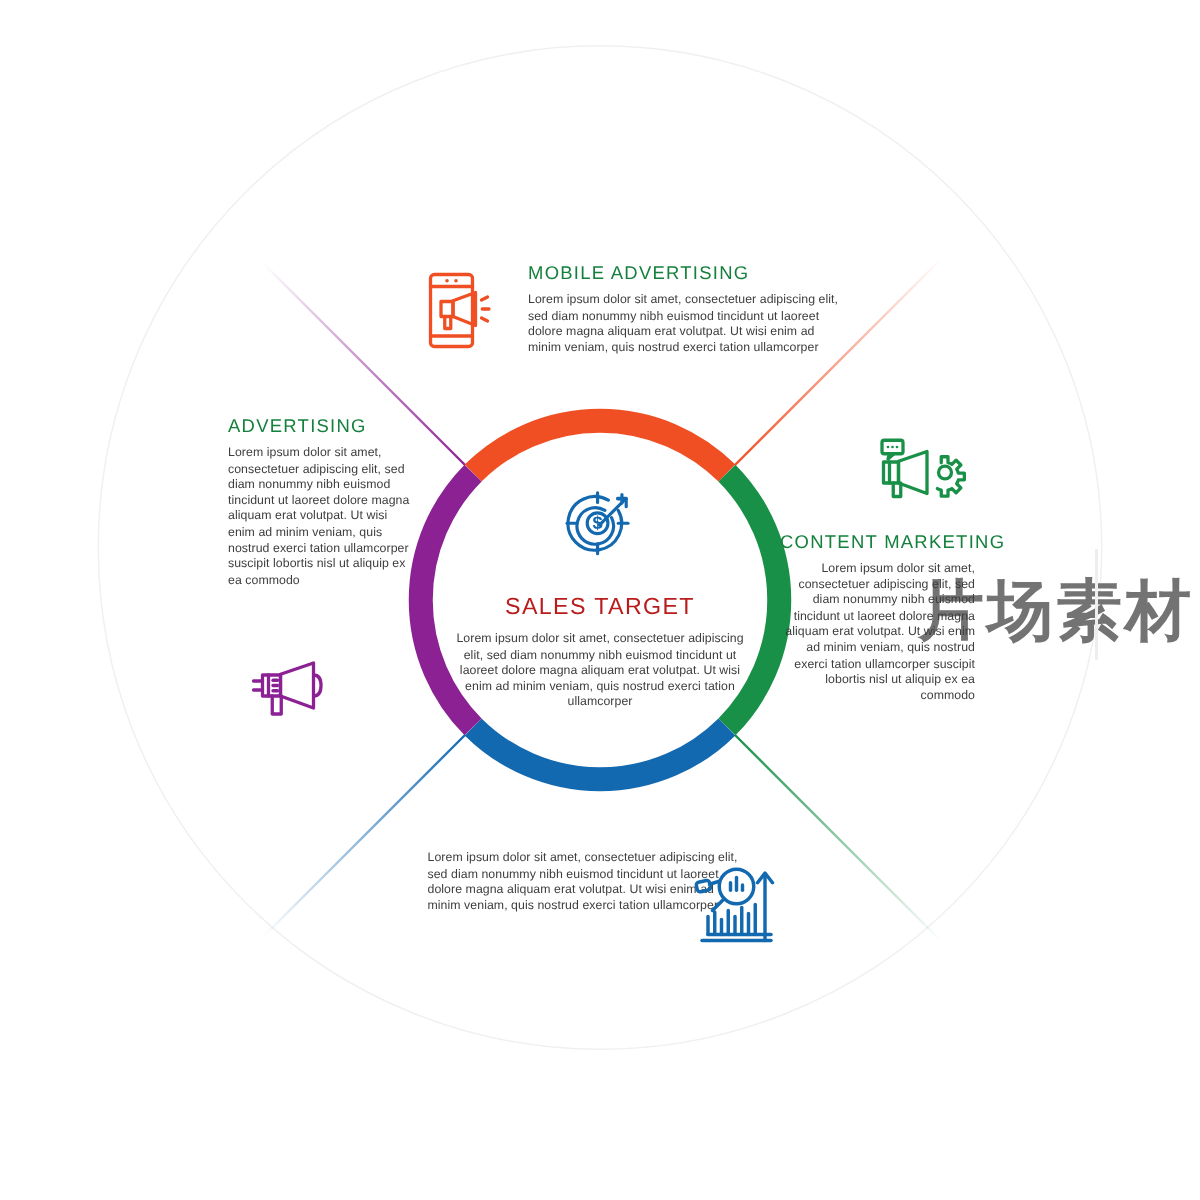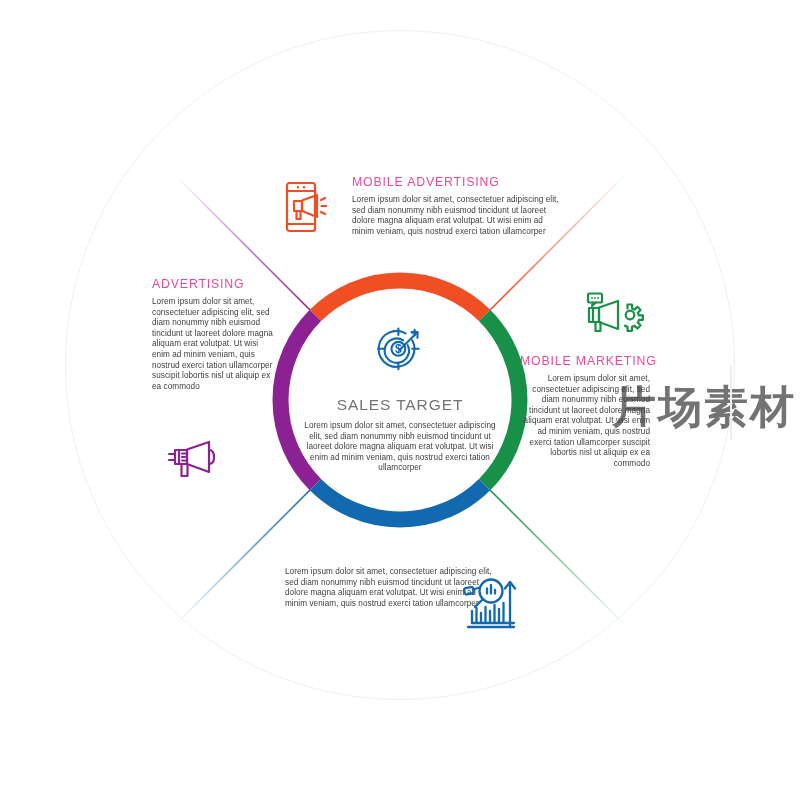--- a/index.html
+++ b/index.html
@@ -60,39 +60,39 @@
     text-align:center;
   }
   .center-icon{
     width:52px;height:52px;
     margin:0 auto 22px auto;
     display:block;
   }
   .center-title{
     font-size:15.5px;
     letter-spacing:0.9px;
-    color:#737373;
+    color:#b91c1c;
     font-weight:400;
     margin:0 0 7px 0;
     white-space:nowrap;
   }
   .center-body{
     font-size:8.2px;
     line-height:10.6px;
     color:#3d3d3d;
     margin:0;
     letter-spacing:.05px;
   }
 
   
   .blk{position:absolute;}
   .blk .h{
     font-size:12.3px;
     letter-spacing:0.85px;
-    color:#ec4899;
+    color:#15803d;
     font-weight:400;
     margin:0 0 6px 0;
     white-space:nowrap;
   }
   .blk .p{
     font-size:8.2px;
     line-height:10.6px;
     color:#3d3d3d;
     margin:0;
     letter-spacing:.05px;
@@ -213,21 +213,21 @@
       <circle cx="16" cy="6" r="0.9" fill="#199048" stroke="none"></circle>
       <path d="M7 16h10v14H7z"></path>
       <line x1="11" y1="16" x2="11" y2="30"></line>
       <path d="M17 15.5 36 9v28l-19-7z"></path>
       <path d="M13.5 30v9h5v-9"></path>
       <path d="M45.5 16.5v-4h4.5v4a8.6 8.6 0 0 1 2.6 1.1l2.8-2.8 3.2 3.2-2.8 2.8a8.6 8.6 0 0 1 1.1 2.6h4v4.5h-4a8.6 8.6 0 0 1-1.1 2.6l2.8 2.8-3.2 3.2-2.8-2.8a8.6 8.6 0 0 1-2.6 1.1v4h-4.5v-4a8.6 8.6 0 0 1-2.6-1.1"></path>
       <circle cx="48" cy="23" r="4.3"></circle>
     </g>
   </svg>
   <div class="blk" id="blk-content">
-    <div class="h">MOBILE MARKETING</div>
+    <div class="h">CONTENT MARKETING</div>
     <p class="p">Lorem ipsum dolor sit amet, consectetuer adipiscing elit, sed diam nonummy nibh euismod tincidunt ut laoreet dolore magna aliquam erat volutpat. Ut wisi enim ad minim veniam, quis nostrud exerci tation ullamcorper suscipit lobortis nisl ut aliquip ex ea commodo</p>
   </div>
 
   <div class="blk" id="blk-adv">
     <div class="h">ADVERTISING</div>
     <p class="p">Lorem ipsum dolor sit amet, consectetuer adipiscing elit, sed diam nonummy nibh euismod tincidunt ut laoreet dolore magna aliquam erat volutpat. Ut wisi enim ad minim veniam, quis nostrud exerci tation ullamcorper suscipit lobortis nisl ut aliquip ex ea commodo</p>
   </div>
   <svg id="icon-adv" viewBox="0 0 60 46">
     <g fill="none" stroke="#8C2194" stroke-width="2.2" stroke-linejoin="round" stroke-linecap="round">
       <path d="M10 13h12v14H10z"></path>

